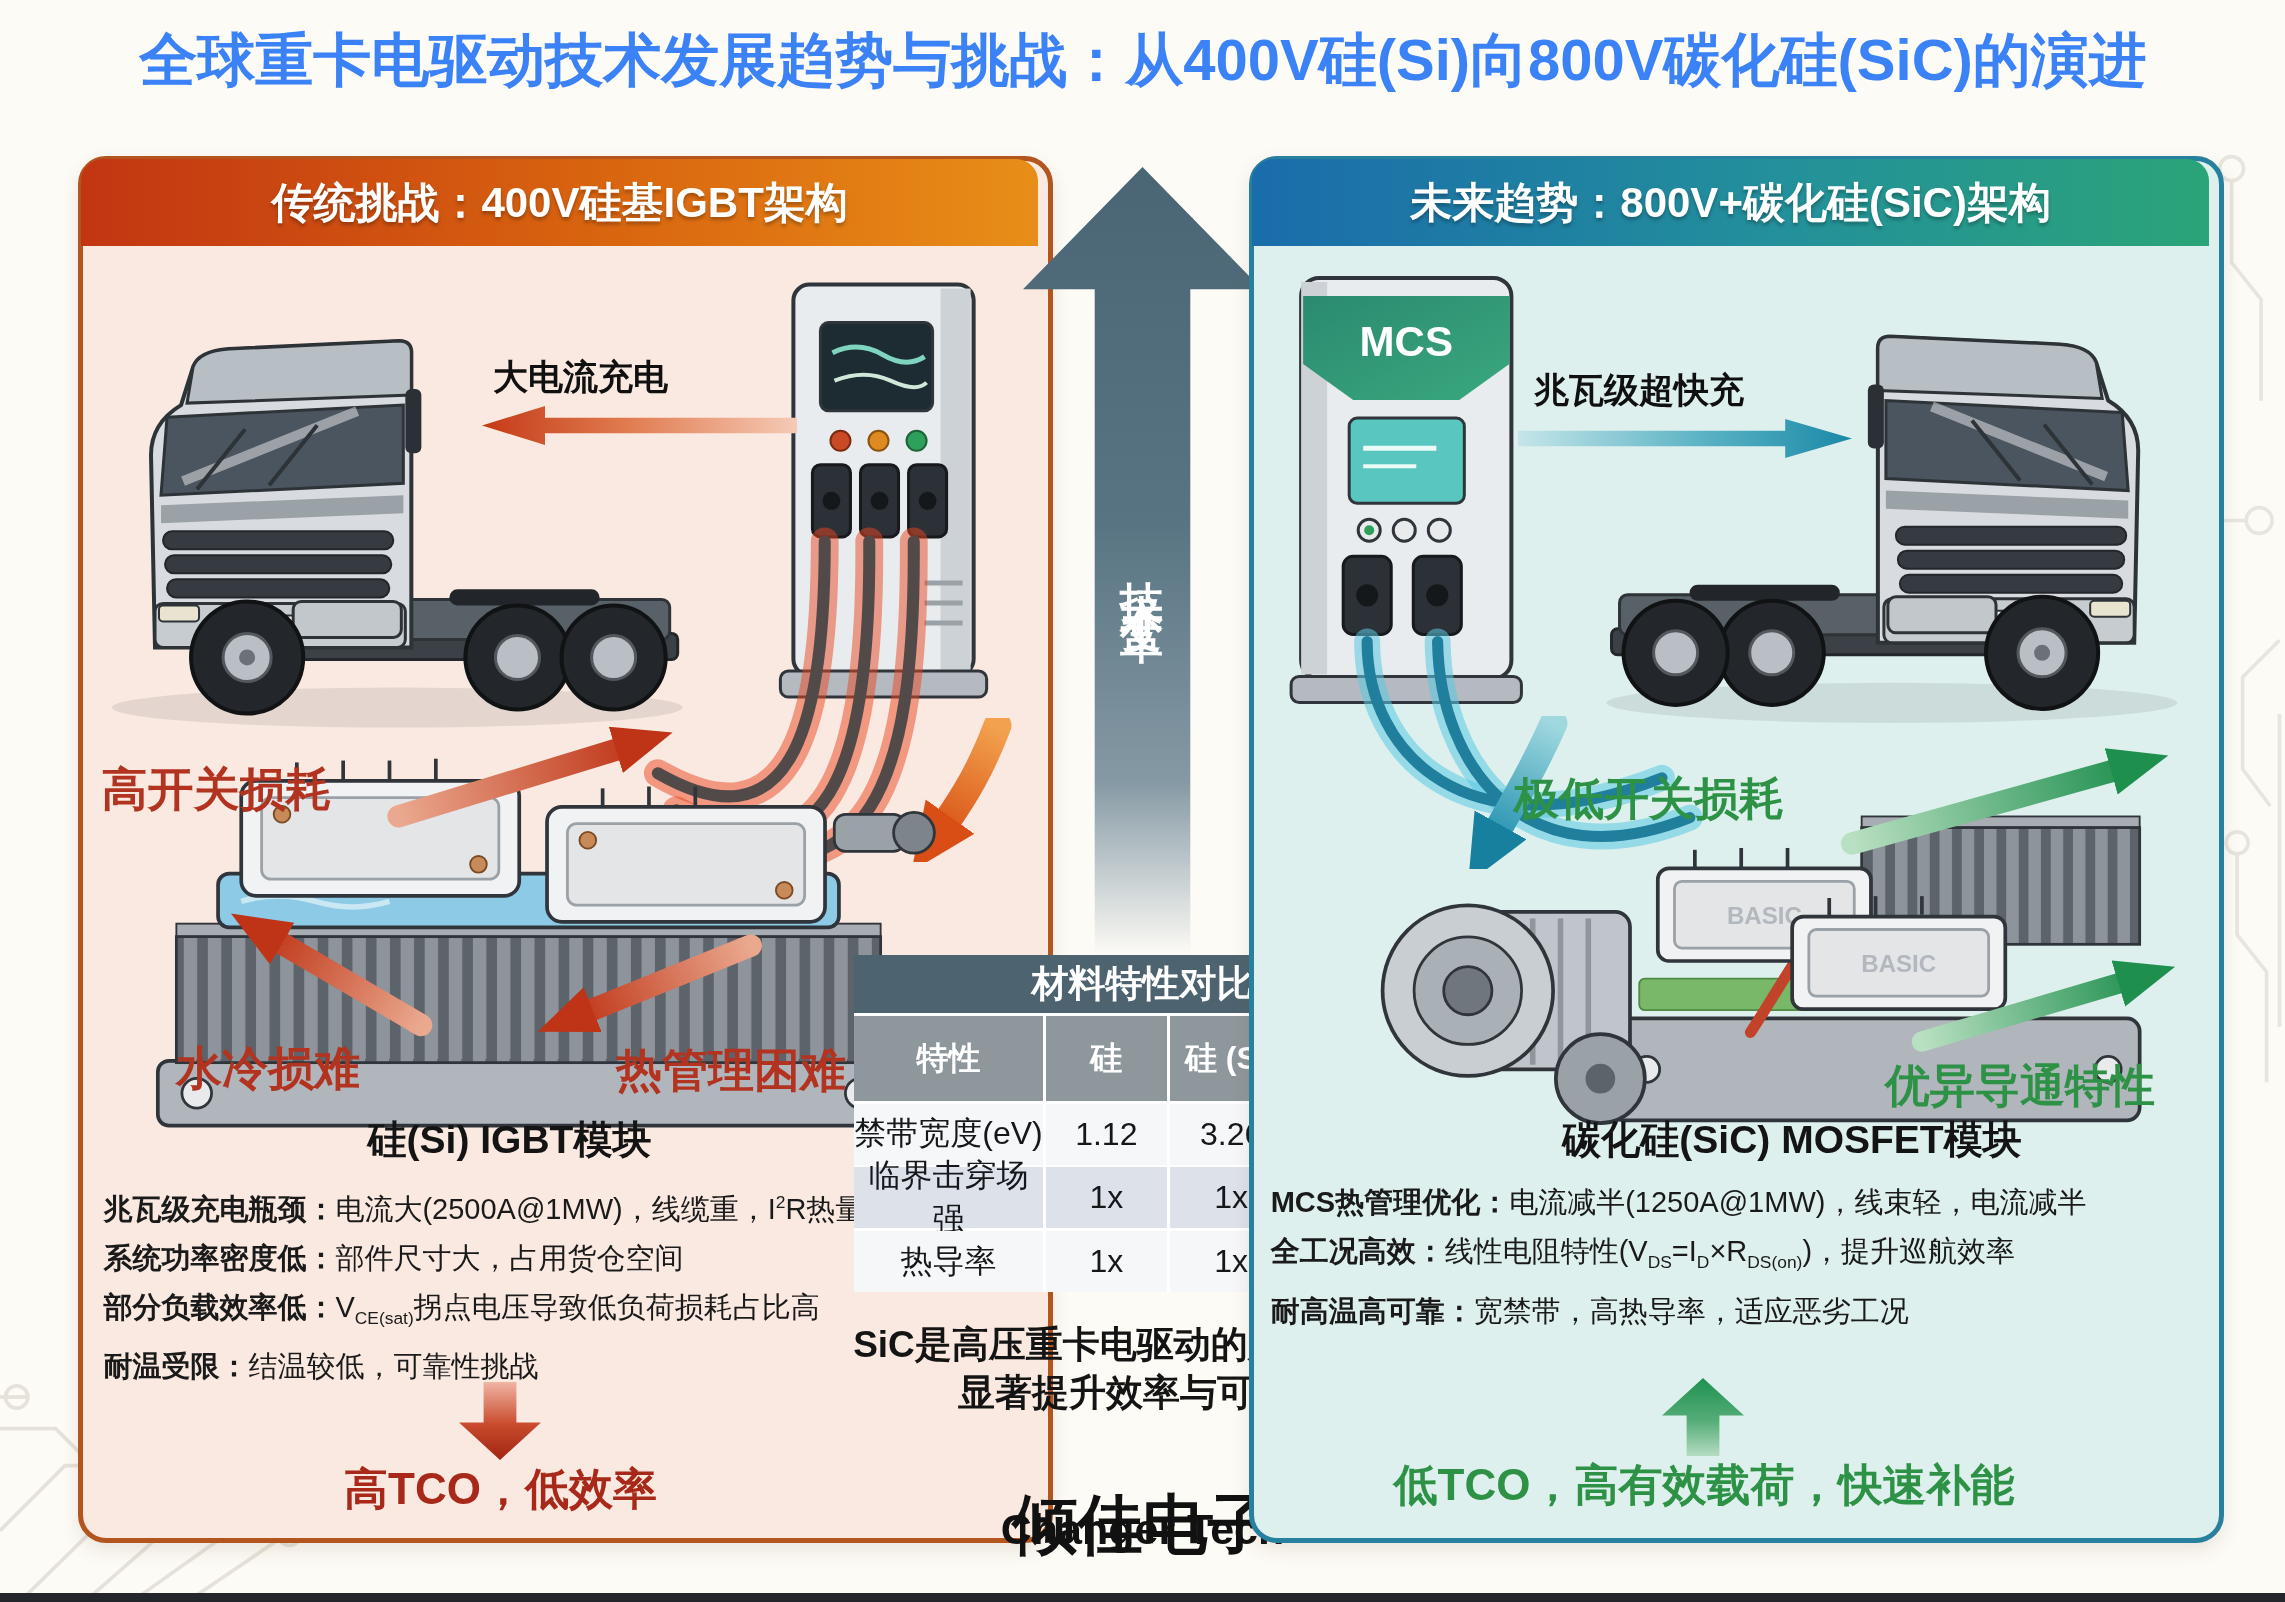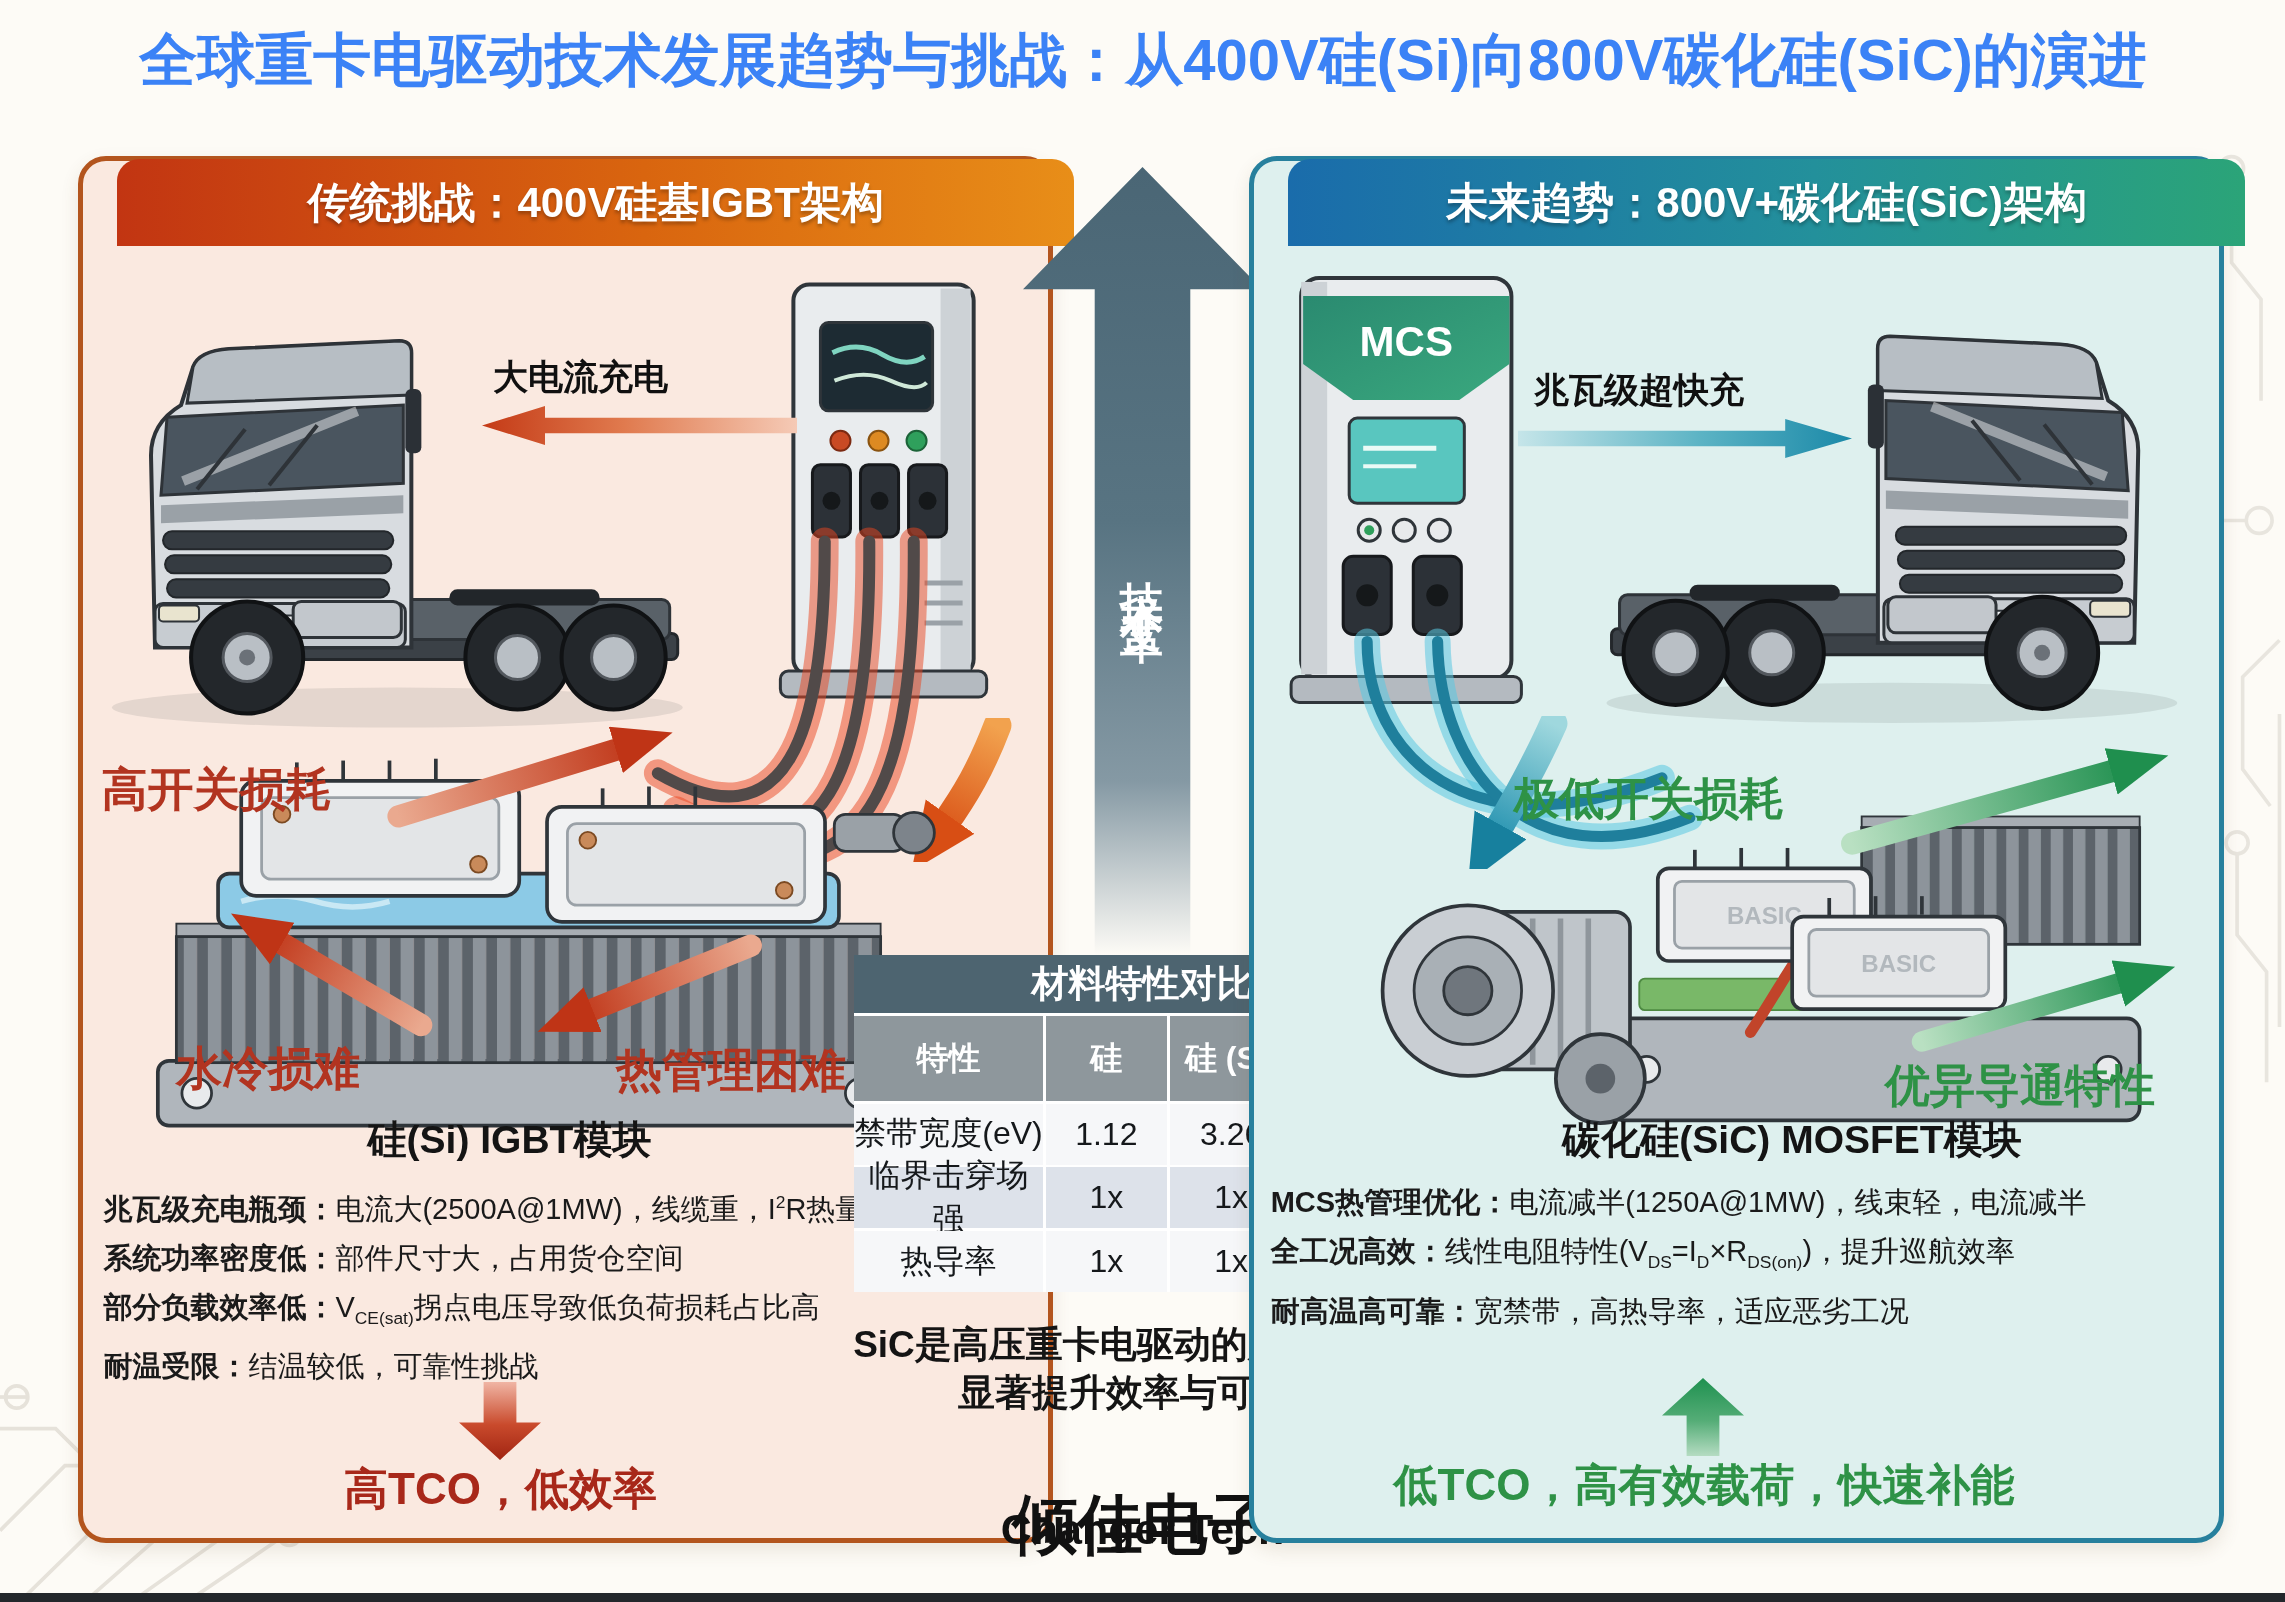--- a/index.html
+++ b/index.html
@@ -4,21 +4,21 @@
 <style>
   html,body{margin:0;padding:0;background:#ffffff;}
   body{font-family:"Liberation Sans","DejaVu Sans",sans-serif;}
   .canvas{position:relative;width:2286px;height:1603px;background:#fdfbf6;overflow:hidden;}
   .abs{position:absolute;}
   .title{top:22px;left:0;width:2286px;text-align:center;font-size:58px;font-weight:900;color:#3b82f6;letter-spacing:0;}
   .panel{top:156px;width:965px;height:1377px;border-radius:28px;box-shadow:0 7.4px 18.6px rgba(110,80,50,.12);}
   .panel-left{left:78px;background:#fae9e0;border:5.6px solid #b3551e;}
   .panel-right{left:1249px;background:#def0ee;border:5.6px solid #27809d;}
   .panel-header{left:-1.9px;top:-1.9px;width:957px;height:87px;border-radius:22px 22px 0 0;display:flex;align-items:center;justify-content:center;
-    color:#fff;font-size:42px;font-weight:800;text-shadow:0 2.8px 3.7px rgba(0,0,0,.28);margin-left:36px;}
+    color:#fff;font-size:42px;font-weight:800;text-shadow:0 2.8px 3.7px rgba(0,0,0,.28);}
   .hdr-left{background:linear-gradient(90deg,#c23512 0%,#d9650f 55%,#e88e18 100%);}
   .hdr-right{background:linear-gradient(90deg,#1a6cab 0%,#23909b 55%,#2ba478 100%);}
   .big-arrow{left:1023px;top:167px;width:239px;height:788px;
     clip-path:polygon(50% 0,100% 15.5%,70% 15.5%,70% 100%,30% 100%,30% 15.5%,0 15.5%);
     background:linear-gradient(180deg,#4a6675 0%,#587482 45%,#8599a4 78%,rgba(170,184,192,0) 100%);}
   .big-arrow-label{left:50%;top:380px;transform:translateX(-50%);writing-mode:vertical-rl;color:#fff;font-size:43px;font-weight:800;letter-spacing:13px;}
   .charge-label{font-size:35px;font-weight:800;color:#101010;}
   .h-arrow{height:39px;}
   .h-arrow.to-left{clip-path:polygon(0 50%,20% 0,20% 30%,100% 30%,100% 70%,20% 70%,20% 100%);
     background:linear-gradient(90deg,#c43a16 0%,#e07a4e 45%,#f5cab6 100%);}

